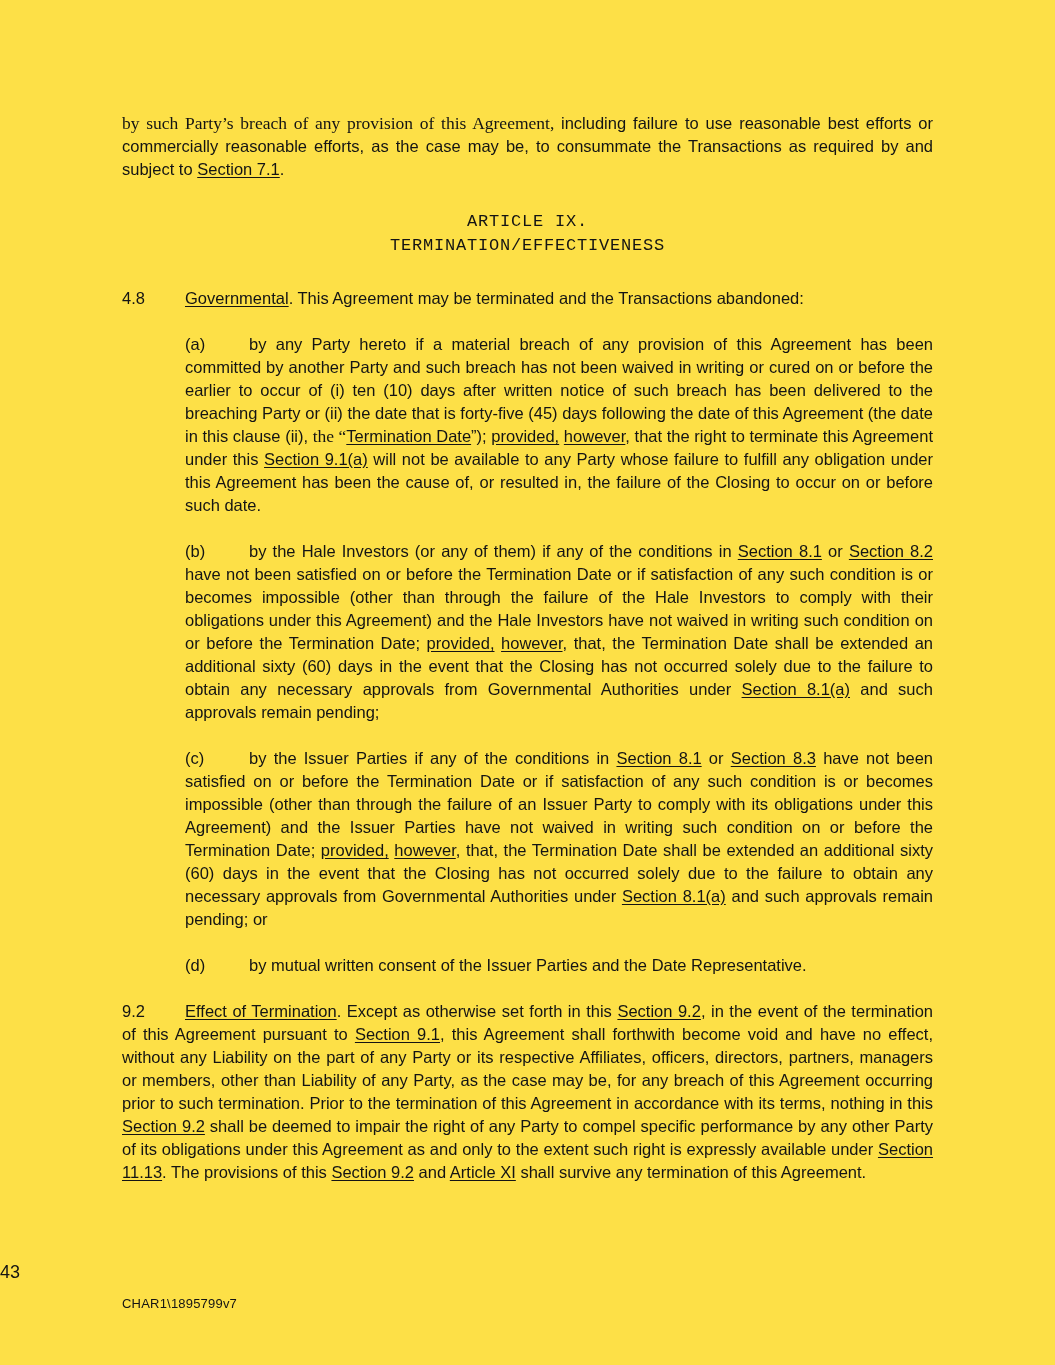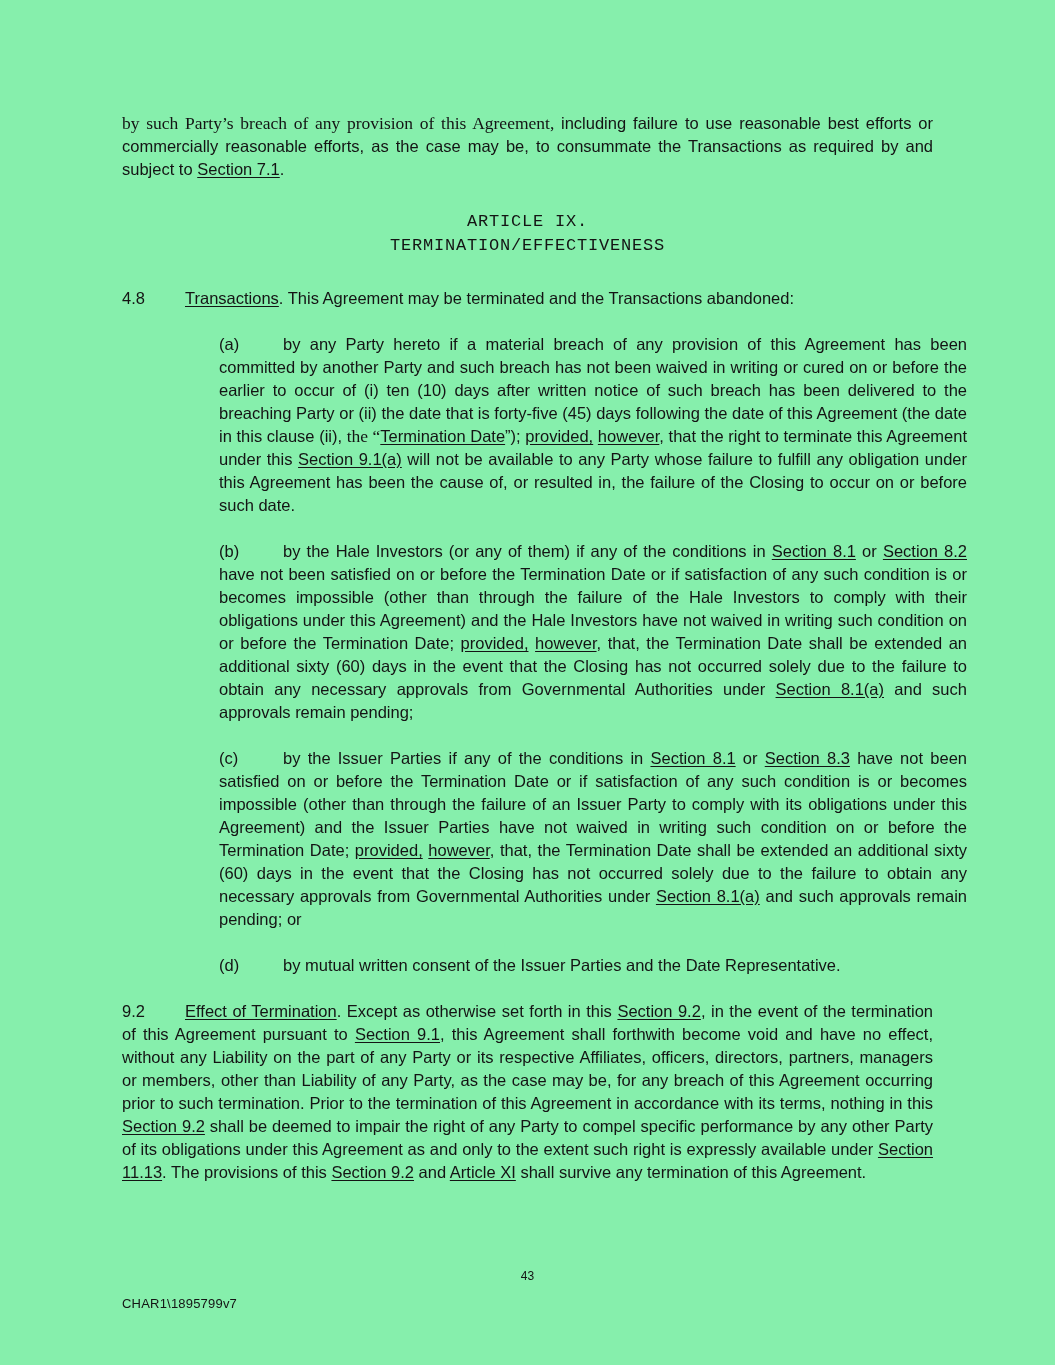--- a/index.html
+++ b/index.html
@@ -6,21 +6,21 @@
     margin: 0;
     padding: 0;
     background: #e8e8e8;
     font-family: "Liberation Sans", sans-serif;
   }
   .page {
     position: relative;
     width: 1055px;
     height: 1365px;
     margin: 0 auto;
-    background: #86efac;
+    background: #fde047;
     color: #141414;
     overflow: hidden;
   }
   .content {
     position: absolute;
     left: 122px;
     top: 112px;
     width: 811px;
   }
   .para {
@@ -36,36 +36,36 @@
     line-height: 24px;
     letter-spacing: 0.8px;
     margin: 29px 0 29px 0;
     font-family: Liberation Mono, monospace;
   }
   .section-para .num {
     display: inline-block;
     width: 63px;
   }
   .item-para {
-    margin-left: 97px;
+    margin-left: 63px;
     width: 748px;
   }
   .item-para .item-label {
     display: inline-block;
     width: 64px;
   }
   .u { text-decoration: underline; text-underline-offset: 2px; }
   .serif { font-family: "Liberation Serif", serif; font-size: 17.5px; }
   .page-number {
     position: absolute;
     left: 0;
     right: 0;
     bottom: 82px;
-    text-align: center;
-    font-size: 12px;
+    text-align: left;
+    font-size: 18px;
   }
   .doc-id {
     position: absolute;
     left: 122px;
     bottom: 54px;
     font-size: 13px;
     letter-spacing: 0.2px;
   }
 </style>
 </head>
@@ -74,21 +74,21 @@
 <div class="page">
   <div class="content">
 
     <p class="para"><span class="serif">by such Party’s breach of any provision of this Agreement, </span><span>including failure to use reasonable best efforts or commercially reasonable efforts, as the case may be, to consummate the Transactions as required by and subject to </span><span class="u">Section 7.1</span><span>.</span></p>
 
     <div class="article-heading">
       <div>ARTICLE IX.</div>
       <div>TERMINATION/EFFECTIVENESS</div>
     </div>
 
-    <p class="para section-para"><span class="num">4.8</span><span><span class="u">Transactions</span><span>.  This Agreement may be terminated and the Transactions abandoned:</span></span></p>
+    <p class="para section-para"><span class="num">4.8</span><span><span class="u">Governmental</span><span>.  This Agreement may be terminated and the Transactions abandoned:</span></span></p>
 
     <p class="para item-para"><span class="item-label">(a)</span><span><span>by any Party hereto if a material breach of any provision of this Agreement has been committed by another Party and such breach has not been waived in writing or cured on or before the earlier to occur of (i) ten (10) days after written notice of such breach has been delivered to the breaching Party or (ii) the date that is forty-five (45) days following the date of this Agreement (the date in this clause (ii), </span><span class="serif">the “</span><span class="u">Termination Date</span><span>”); </span><span class="u">provided,</span><span> </span><span class="u">however</span><span>, that the right to terminate this Agreement under this </span><span class="u">Section 9.1(a)</span><span> will not be available to any Party whose failure to fulfill any obligation under this Agreement has been the cause of, or resulted in, the failure of the Closing to occur on or before such date.</span></span></p>
 
     <p class="para item-para"><span class="item-label">(b)</span><span><span>by the Hale Investors (or any of them) if any of the conditions in </span><span class="u">Section 8.1</span><span> or </span><span class="u">Section 8.2</span><span> have not been satisfied on or before the Termination Date or if satisfaction of any such condition is or becomes impossible (other than through the failure of the Hale Investors to comply with their obligations under this Agreement) and the Hale Investors have not waived in writing such condition on or before the Termination Date; </span><span class="u">provided,</span><span> </span><span class="u">however</span><span>, that, the Termination Date shall be extended an additional sixty (60) days in the event that the Closing has not occurred solely due to the failure to obtain any necessary approvals from Governmental Authorities under </span><span class="u">Section 8.1(a)</span><span> and such approvals remain pending;</span></span></p>
 
     <p class="para item-para"><span class="item-label">(c)</span><span><span>by the Issuer Parties if any of the conditions in </span><span class="u">Section 8.1</span><span> or </span><span class="u">Section 8.3</span><span> have not been satisfied on or before the Termination Date or if satisfaction of any such condition is or becomes impossible (other than through the failure of an Issuer Party to comply with its obligations under this Agreement) and the Issuer Parties have not waived in writing such condition on or before the Termination Date; </span><span class="u">provided,</span><span> </span><span class="u">however</span><span>, that, the Termination Date shall be extended an additional sixty (60) days in the event that the Closing has not occurred solely due to the failure to obtain any necessary approvals from Governmental Authorities under </span><span class="u">Section 8.1(a)</span><span> and such approvals remain pending; or</span></span></p>
 
     <p class="para item-para"><span class="item-label">(d)</span><span><span>by mutual written consent of the Issuer Parties and the Date Representative.</span></span></p>
 
     <p class="para section-para"><span class="num">9.2</span><span><span class="u">Effect of Termination</span><span>.  Except as otherwise set forth in this </span><span class="u">Section 9.2</span><span>, in the event of the termination of this Agreement pursuant to </span><span class="u">Section 9.1</span><span>, this Agreement shall forthwith become void and have no effect, without any Liability on the part of any Party or its respective Affiliates, officers, directors, partners, managers or members, other than Liability of any Party, as the case may be, for any breach of this Agreement occurring prior to such termination.  Prior to the termination of this Agreement in accordance with its terms, nothing in this </span><span class="u">Section 9.2</span><span> shall be deemed to impair the right of any Party to compel specific performance by any other Party of its obligations under this Agreement as and only to the extent such right is expressly available under </span><span class="u">Section 11.13</span><span>.  The provisions of this </span><span class="u">Section 9.2</span><span> and </span><span class="u">Article XI</span><span> shall survive any termination of this Agreement.</span></span></p>

